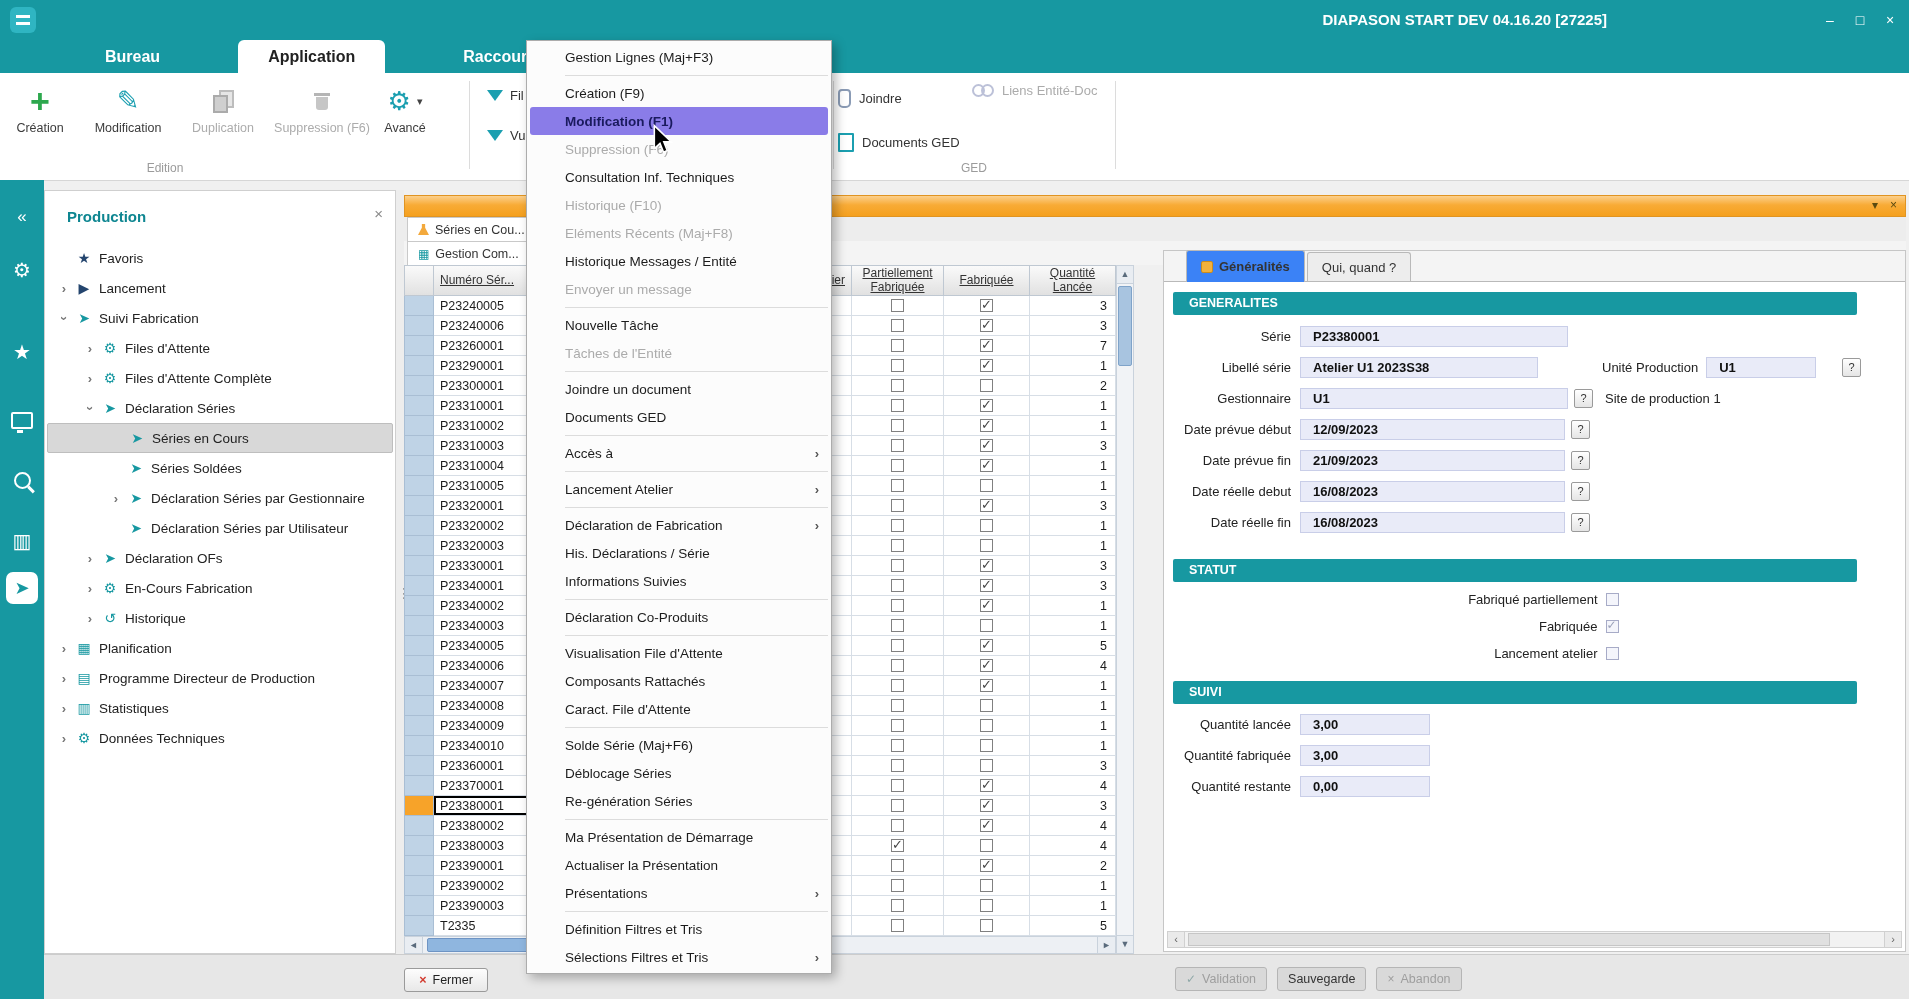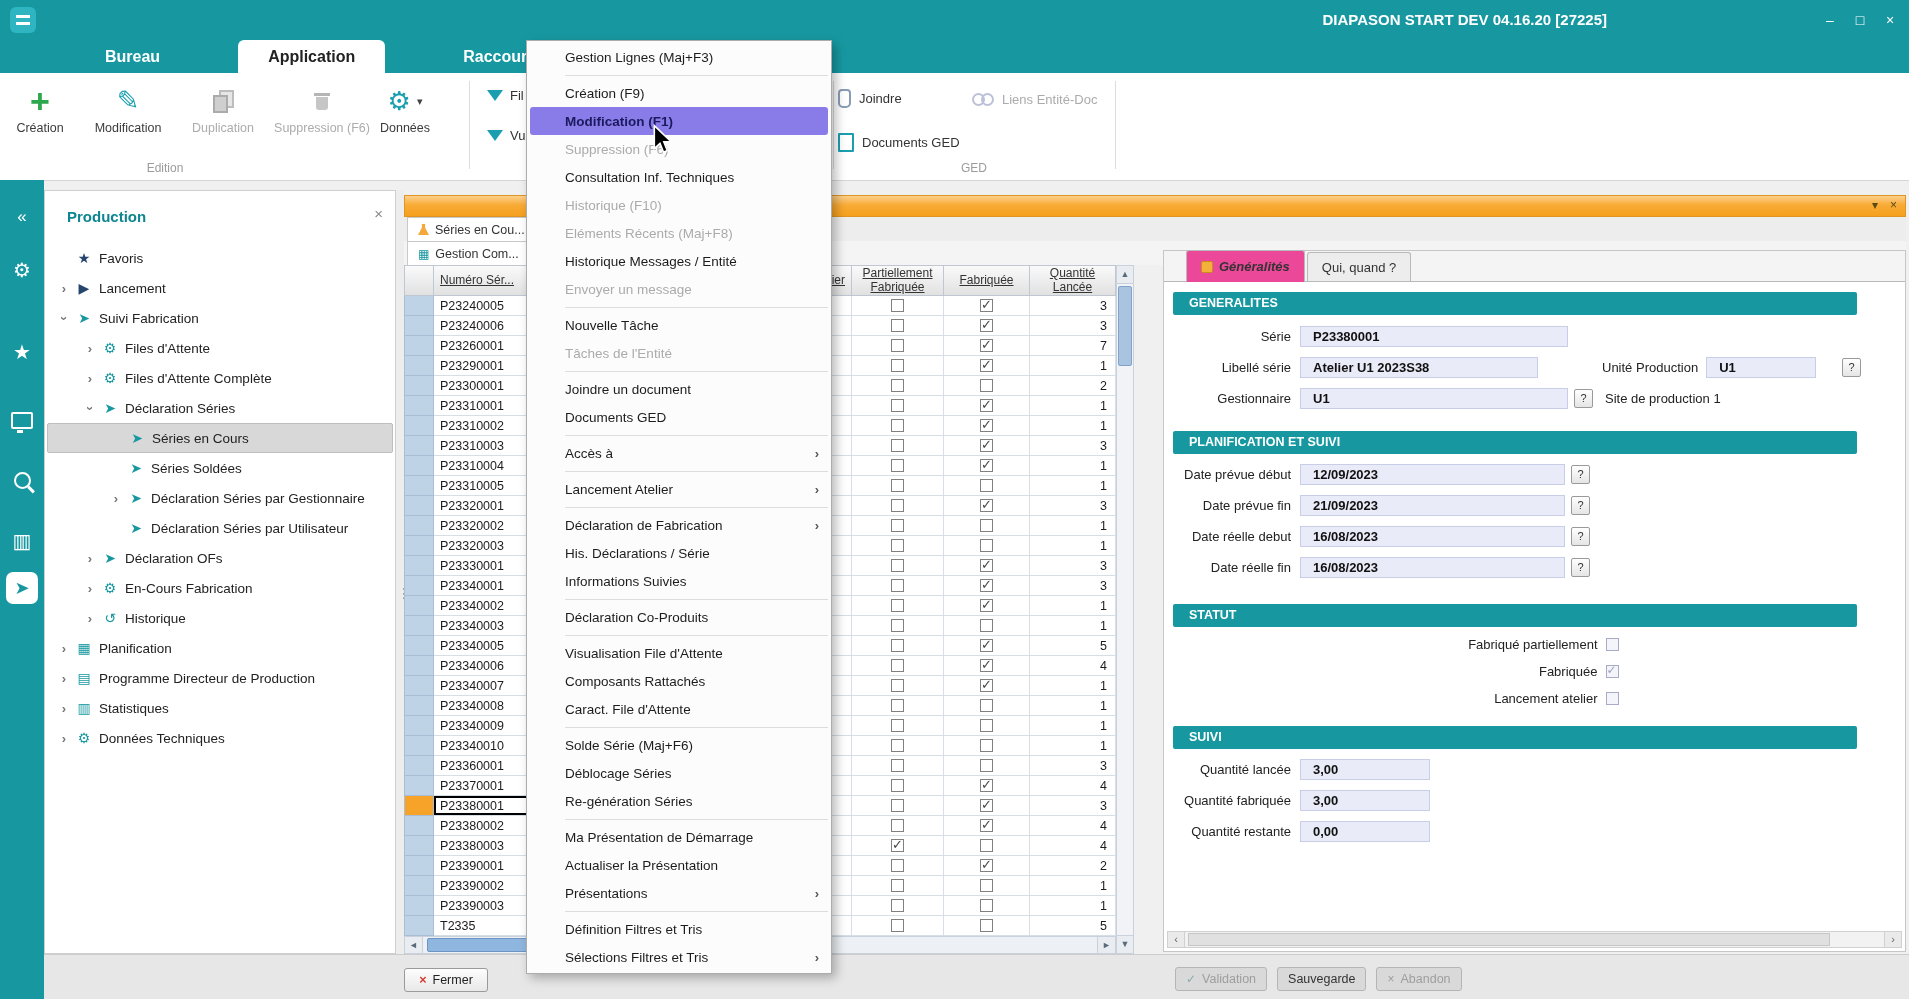--- a/index.html
+++ b/index.html
@@ -118,21 +118,21 @@
   .dbuttons{position:absolute;left:1175px;top:967px;display:flex;gap:10px;}
   .dbtn{min-width:82px;height:24px;background:#D9D9D9;border:1px solid #B5B5B5;border-radius:3px;display:flex;align-items:center;justify-content:center;gap:6px;font-size:12.5px;color:#333;padding:0 10px;box-sizing:border-box;}
   .dbtn.disabled{color:#9E9E9E;}
   .dbtn .bic-check{color:#8FA8A8;font-size:12px;}
   .dbtn .bic-cross{color:#9E9E9E;font-size:12px;}
 
   
   .details{position:absolute;left:1163px;top:250px;width:743px;height:702px;background:#fff;border:1px solid #C6C6C6;box-sizing:border-box;}
   .dtabs{position:absolute;left:0;top:0;right:0;height:31px;border-bottom:1px solid #B9B9B9;background:#F4F4F4;display:flex;align-items:flex-end;padding-left:22px;box-sizing:border-box;}
   .dtab{height:28px;display:flex;align-items:center;gap:6px;padding:0 14px;font-size:13px;color:#333;border:1px solid #B9B9B9;border-bottom:none;border-radius:3px 3px 0 0;background:#EDEDED;margin-right:2px;}
-  .dtab.active{background:#ec4899;font-weight:bold;height:31px;margin-bottom:-1px;font-style:italic;}
+  .dtab.active{background:#3b82f6;font-weight:bold;height:31px;margin-bottom:-1px;}
   .dtab-ic{width:10px;height:10px;background:#F3B13C;border:1px solid #C98C1E;border-radius:2px;display:inline-block;}
   .dbody{position:absolute;left:0;top:31px;right:0;bottom:0;padding:10px 0 0 9px;box-sizing:border-box;}
   .sec-h{width:684px;height:23px;background:#1798A1;color:#fff;font-weight:bold;font-size:12.5px;line-height:23px;padding-left:16px;box-sizing:border-box;border-radius:2px;}
   .frow{display:flex;align-items:center;margin-top:9px;height:22px;font-size:13px;color:#222;width:718px;}
   .flabel{width:118px;text-align:right;margin-right:9px;white-space:nowrap;flex:0 0 118px;}
   .ffield{background:#E9EBF8;border:1px solid #C9CEE8;height:21px;display:flex;align-items:center;padding-left:12px;font-weight:bold;font-size:13px;color:#111;box-sizing:border-box;}
   .w268{width:268px;} .w238{width:238px;} .w265{width:265px;} .w130{width:130px;} .w110{width:110px;}
   .qbtn{width:17px;height:17px;border:1px solid #9a9a9a;background:linear-gradient(#FFFFFF,#E5E5E5);border-radius:2px;font-size:11px;color:#333;display:flex;align-items:center;justify-content:center;margin-left:6px;flex:0 0 17px;}
   .note{margin-left:12px;}
   .inline-label{margin-left:64px;white-space:nowrap;}
@@ -204,39 +204,39 @@
       <div class="bicon">
         <span class="ic-trash"></span>
       </div>
       <div class="blabel">Suppression (F6)</div>
     </div>
     <div class="big-btn" style="left: 362px; width: 86px;">
       <div class="bicon">
         <span class="g-gear">⚙</span>
         <span class="caret">▾</span>
       </div>
-      <div class="blabel">Données</div>
+      <div class="blabel">Avancé</div>
     </div>
     <div class="filter-btn" style="top: 12px;">
       <span class="funnel"></span>
       <span>Fil</span>
     </div>
     <div class="filter-btn" style="top: 52px;">
       <span class="funnel"></span>
       <span>Vu</span>
     </div>
     <div class="ged-item" style="left: 838px; top: 14px;">
       <span class="ic-clip"></span>
       <span>Joindre</span>
     </div>
     <div class="ged-item" style="left: 838px; top: 58px;">
       <span class="ic-doc"></span>
       <span>Documents GED</span>
     </div>
-    <div class="ged-item disabled" style="left: 972px; top: 15px;">
+    <div class="ged-item disabled" style="left: 972px; top: 6px;">
       <span class="ic-link"></span>
       <span>Liens Entité-Doc</span>
     </div>
   </div>
 
 <div class="activitybar">
   <div class="ab-collapse">«</div>
 <div class="ab-icon" style="top: 70px;">
       <span>⚙</span>
     </div>
@@ -824,21 +824,20 @@
       <div class="qbtn push-right">?</div>
     </div>
 
     <div class="frow">
       <div class="flabel">Gestionnaire</div>
       <div class="ffield w268">U1</div>
       <div class="qbtn">?</div>
       <div class="note">Site de production 1</div>
     </div>
 
-    <div class="sec-h mt22">PLANIFICATION ET SUIVI</div>
     <div id="plan-rows">
         <div class="frow">
           <div class="flabel">Date prévue début</div>
           <div class="ffield w265">12/09/2023</div>
           <div class="qbtn">?</div>
         </div>
         <div class="frow">
           <div class="flabel">Date prévue fin</div>
           <div class="ffield w265">21/09/2023</div>
           <div class="qbtn">?</div>

